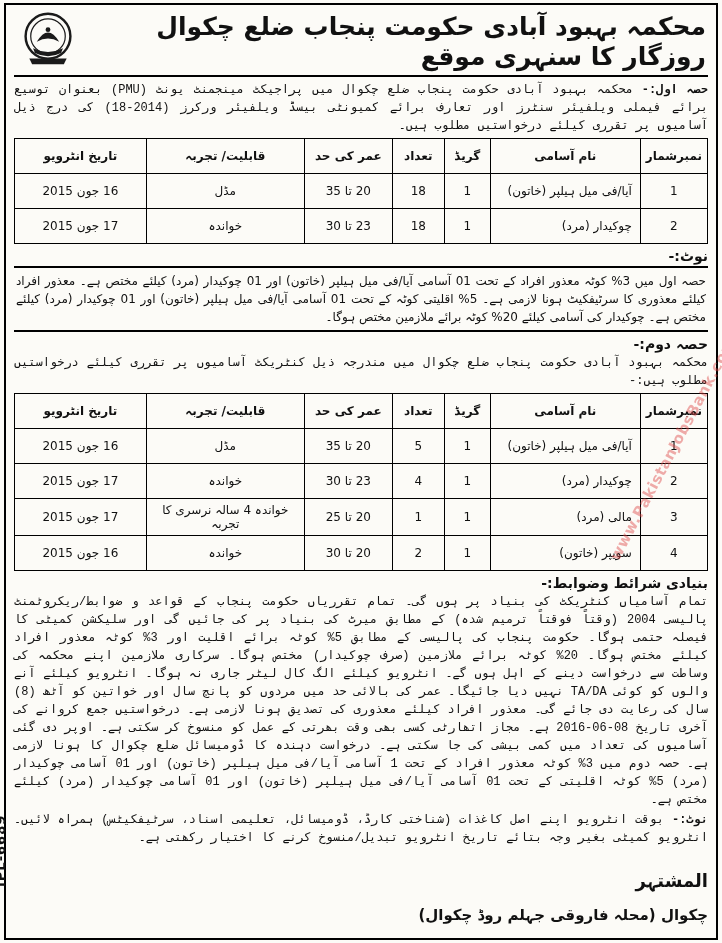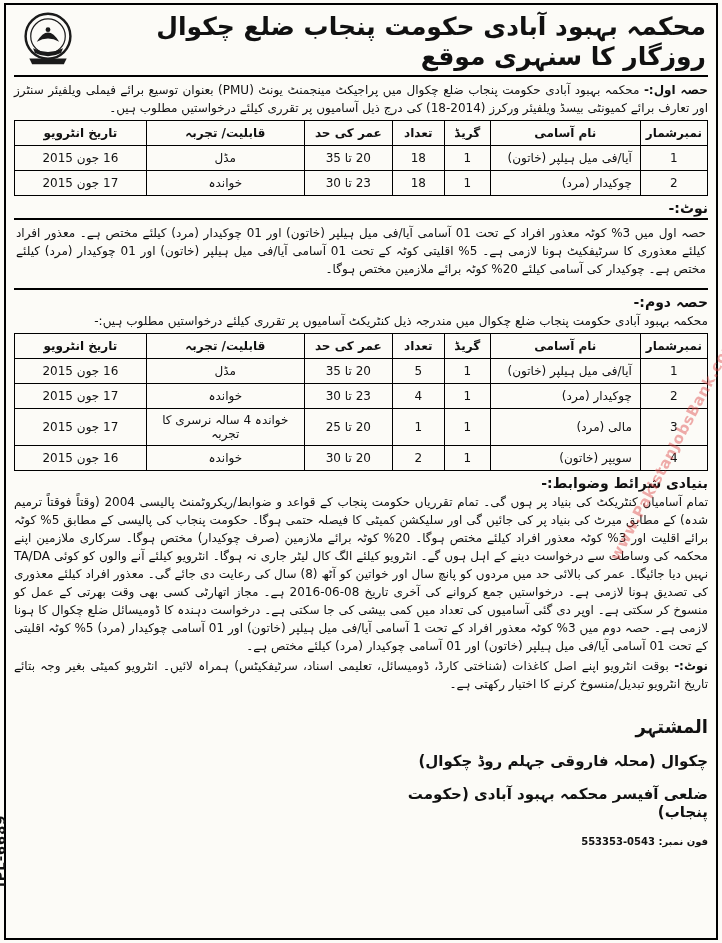--- a/index.html
+++ b/index.html
@@ -38,57 +38,58 @@
   .title {
     font-size: 25px; font-weight: bold;
     text-align: right; line-height: 1.18;
     padding-left: 72px;
   }
   
   .para {
     font-size: 12px; line-height: 1.5;
     text-align: justify;
     margin: 2px 0;
+    font-family: Liberation Mono, monospace;
   }
   .bold { font-weight: bold; }
   .section-heading {
     font-size: 14px; font-weight: bold;
     text-align: right; margin: 4px 0 2px 0;
   }
   
   table.jobs {
     width: 100%; border-collapse: collapse;
     margin: 3px 0 4px 0;
     direction: rtl;
   }
   table.jobs th, table.jobs td {
     border: 1px solid #000;
     font-size: 12px;
     padding: 4px 5px;
     text-align: center;
     vertical-align: middle;
-    height: 25px;
+    height: 35px;
   }
   table.jobs th { font-weight: bold; }
   table.jobs td.post { text-align: right; padding-right: 8px; }
   col.c-sr   { width: 46px; }
   col.c-post { width: 150px; }
   col.c-grade{ width: 46px; }
   col.c-count{ width: 52px; }
   col.c-age  { width: 88px; }
   col.c-qual { width: 158px; }
   
   .note-label {
     font-size: 14px; font-weight: bold;
     text-align: right; margin-top: 3px;
   }
   .note-box {
     border-top: 2px solid #000;
     border-bottom: 2px solid #000;
-    padding: 4px 2px 10px 2px;
+    padding: 4px 2px 4px 2px;
     font-size: 12px; line-height: 1.5;
     text-align: justify;
     margin: 2px 0 4px 0;
   }
   
   .signature {
     margin-top: 23px;
     direction: rtl;
     text-align: right;
     padding-left: 340px;

